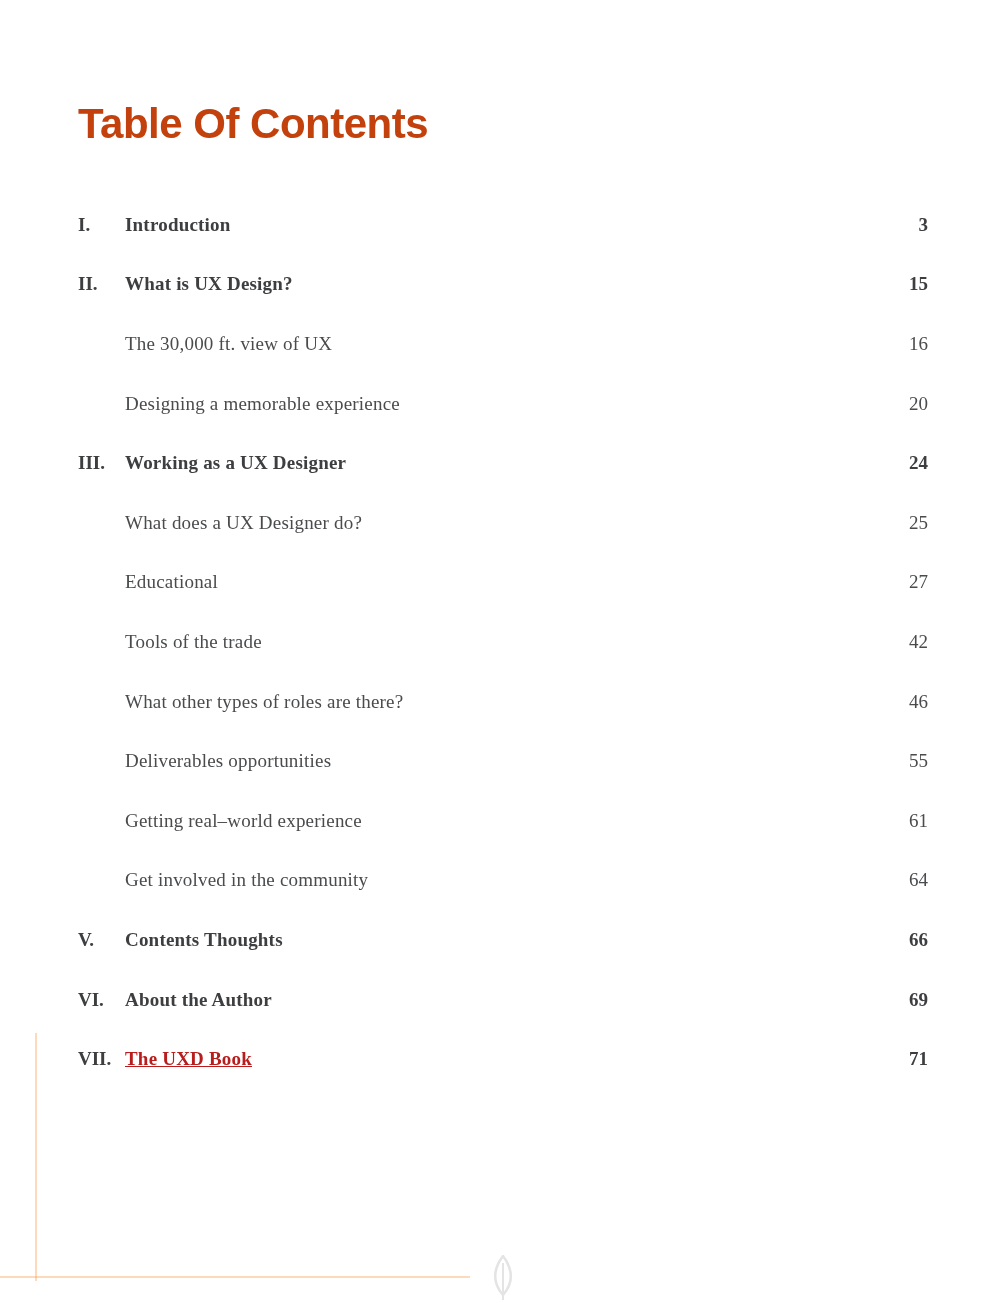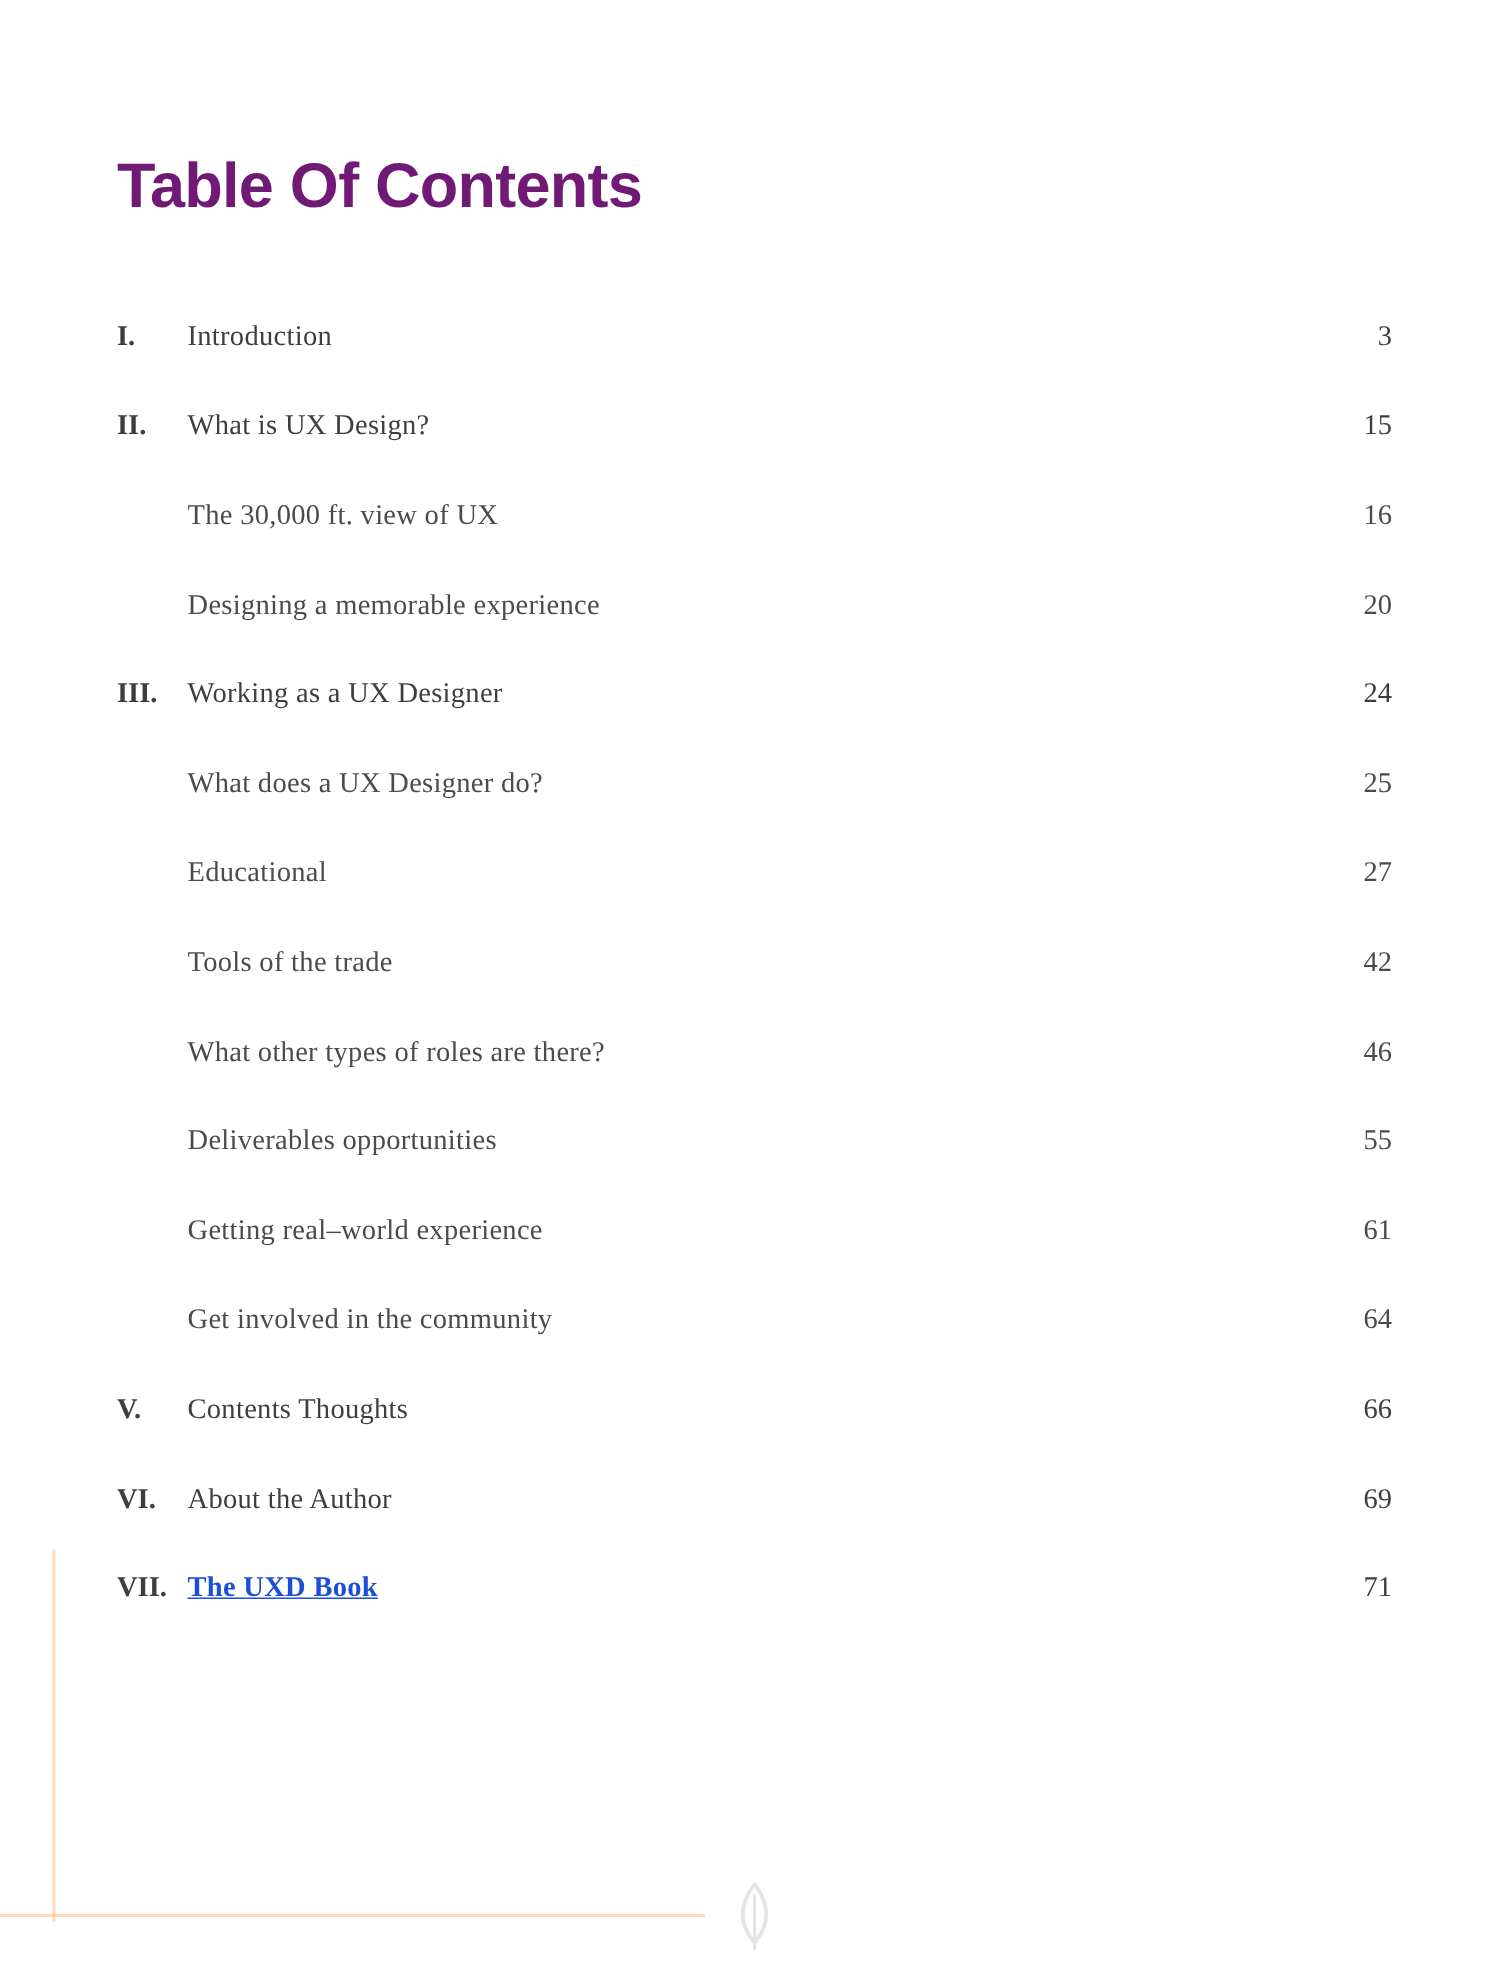--- a/index.html
+++ b/index.html
@@ -17,21 +17,21 @@
   }
 
   .page-title {
     position: absolute;
     left: 78px;
     top: 100px;
     font-family: "Liberation Sans", sans-serif;
     font-weight: bold;
     font-size: 42px;
     letter-spacing: -0.5px;
-    color: #701a75;
+    color: #c2410c;
   }
 
   .toc {
     position: absolute;
     left: 78px;
     top: 195px;
     width: 850px;
   }
 
   .row {
@@ -55,27 +55,27 @@
   }
 
   .page {
     flex: 0 0 auto;
     text-align: right;
   }
 
   .row.section .label,
   .row.section .page,
   .row.linkrow .page {
-    font-weight: normal;
+    font-weight: bold;
     color: #3d3e40;
   }
 
   .label.link {
     font-weight: bold;
-    color: #1d4ed8;
+    color: #b91c1c;
     text-decoration: underline;
     cursor: pointer;
     font-family: Liberation Serif, serif;
   }
 
   .vert-rule {
     position: absolute;
     left: 35px;
     top: 1033px;
     width: 2px;

